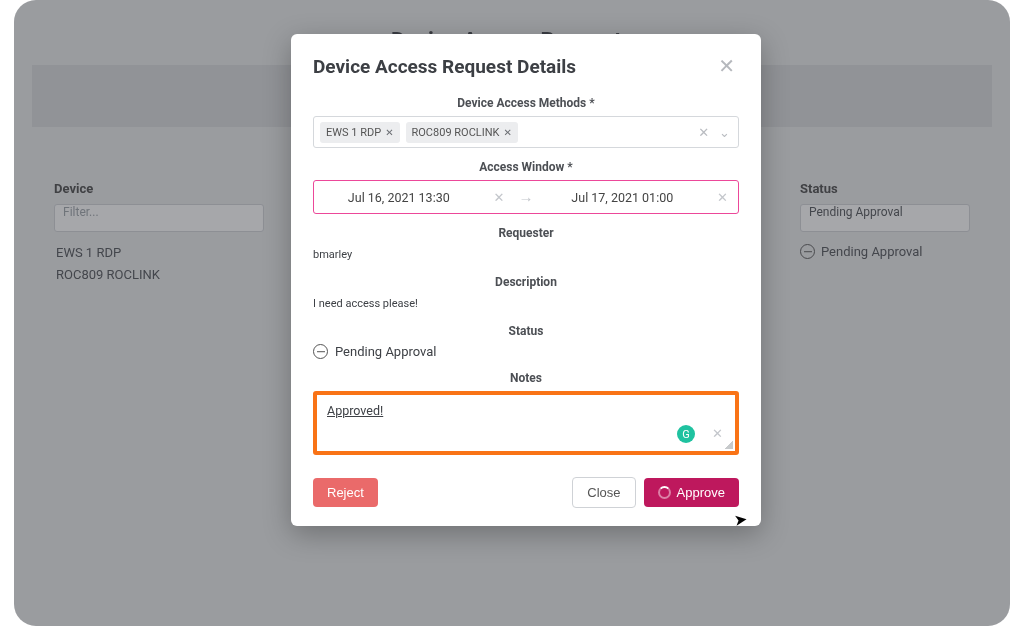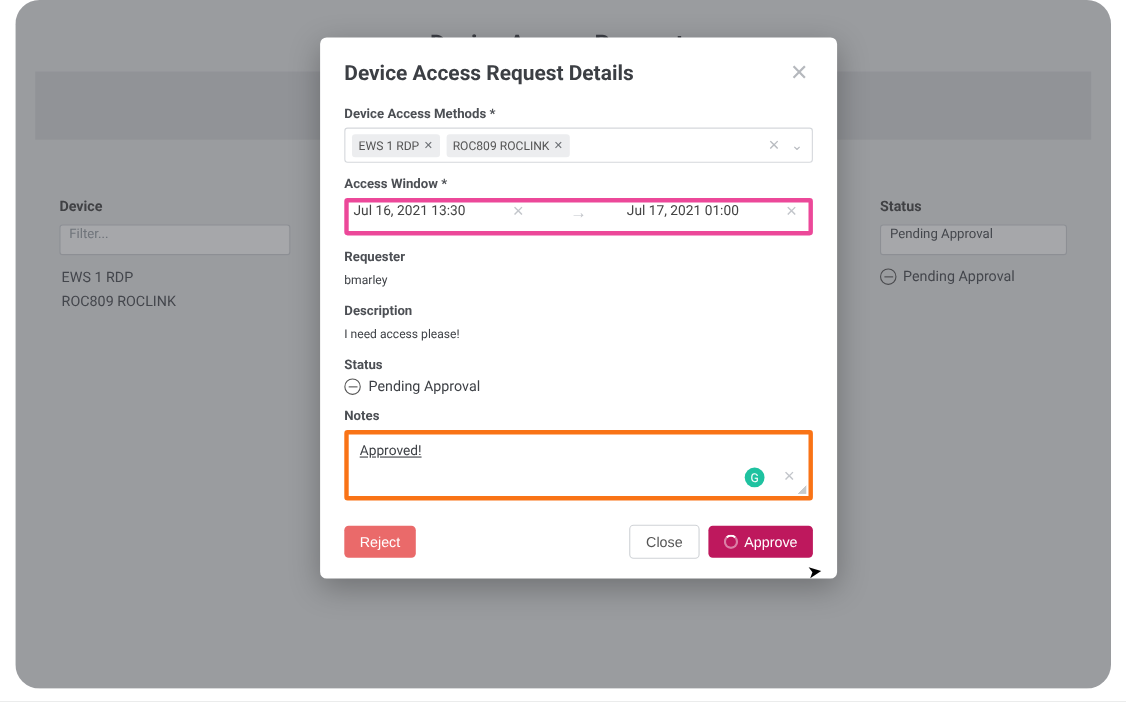--- a/index.html
+++ b/index.html
@@ -109,20 +109,21 @@
     cursor: pointer;
     line-height: 1;
     padding: 2px 4px;
   }
   .field-label {
     font-size: 12px;
     font-weight: 700;
     color: #4c4f54;
     margin-bottom: 6px;
     margin-top: 12px;
+    text-align: center;
   }
   .field-label:first-of-type { margin-top: 0; }
 
   .multiselect {
     border: 1px solid #d5d8dc;
     border-radius: 3px;
     padding: 4px 6px;
     display: flex;
     align-items: center;
     gap: 6px;
@@ -145,26 +146,25 @@
   }
   .ms-spacer { flex:1; }
   .ms-clear, .ms-caret {
     color: #b9bcc1;
     font-size: 13px;
     cursor: pointer;
     padding: 0 2px;
   }
 
   .daterange {
-    border: 4px solid #ec4899;
+    border: 1px solid #ec4899;
     border-radius: 3px;
     display: flex;
-    align-items: flex-start;
+    align-items: center;
     height: 34px;
-    gap: 28px;
   }
   .dr-cell {
     flex: 1;
     text-align: center;
     font-size: 12.5px;
     color: #444;
     position: relative;
   }
   .dr-clear {
     color: #c3c6cb;

